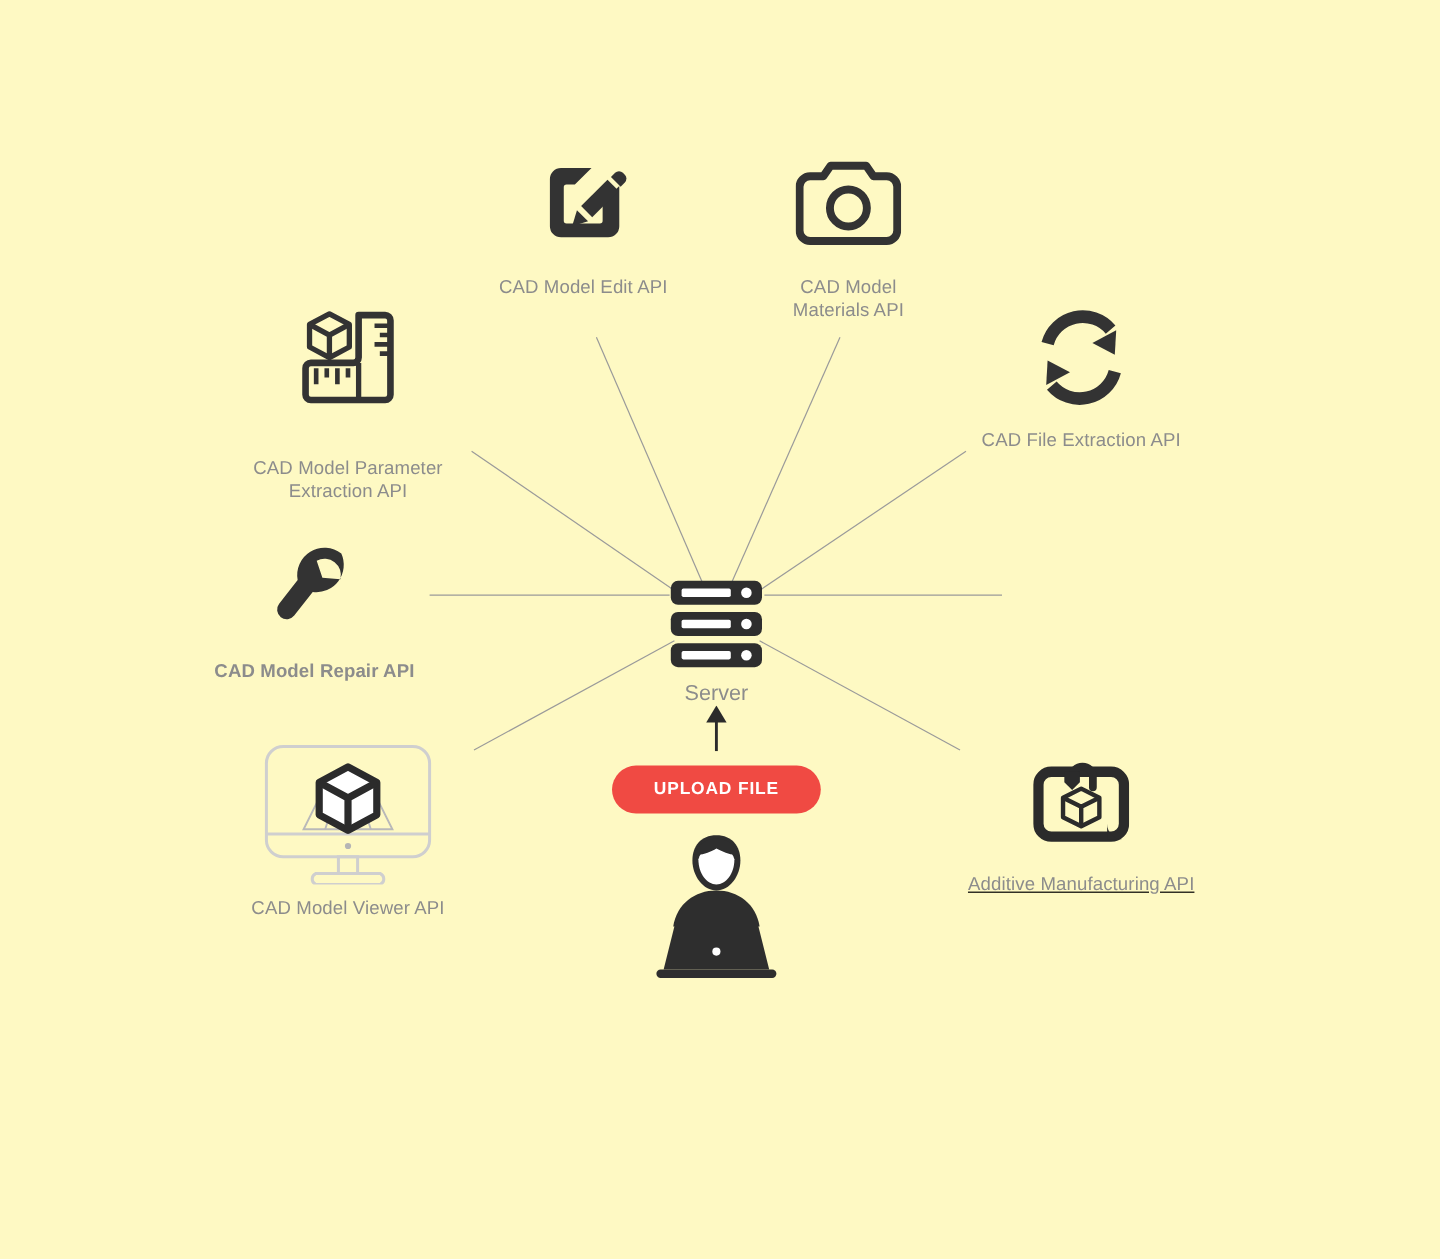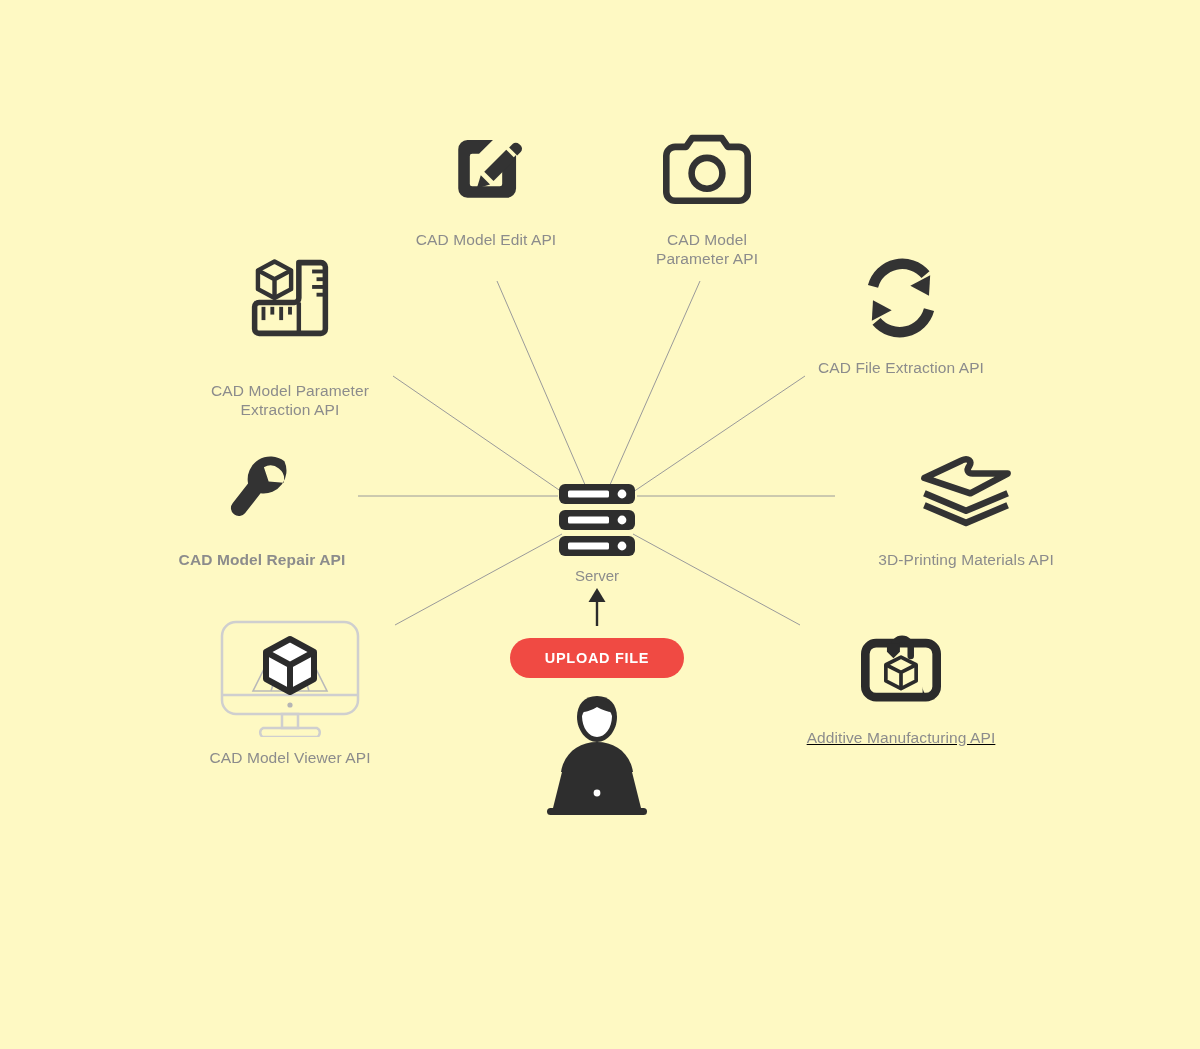--- a/index.html
+++ b/index.html
@@ -57,21 +57,21 @@
     left: 597px;
     top: 483px;
     width: 200px;
     margin-left: -100px;
     display: flex;
     flex-direction: column;
     align-items: center;
   }
   #server-node .caption {
     margin-top: 6px;
-    font-size: 15px;
+    font-size: 18px;
     color: #8c8c8c;
     line-height: 18px;
   }
   #upload-button {
     position: absolute;
     left: 597px;
     top: 638px;
     transform: translateX(-50%);
     width: 174px;
     height: 40px;
@@ -130,21 +130,21 @@
   </div>
 
   <div class="node" style="left:707px;top:120px;">
     <div class="glyph">
       <svg width="88" height="74" viewBox="0 0 80 66">
         <path d="M26.5 4h27l5.5 8H69a8 8 0 0 1 8 8v33a8 8 0 0 1-8 8H11a8 8 0 0 1-8-8V20a8 8 0 0 1 8-8h10z" fill="none" stroke="#333333" stroke-width="6" stroke-linejoin="round"></path>
         <circle cx="40" cy="36" r="14" fill="none" stroke="#333333" stroke-width="6"></circle>
       </svg>
     </div>
     <div class="caption">CAD Model
-Parameter API</div>
+Materials API</div>
   </div>
 
   <div class="node" style="left:290px;top:248px;gap:23px;">
     <div class="glyph">
       <svg width="84" height="84" viewBox="0 0 76 76">
 
         <path d="M46 6h20a4 4 0 0 1 4 4v56a4 4 0 0 1-4 4H10a4 4 0 0 1-4-4V46a4 4 0 0 1 4-4h32a4 4 0 0 0 4-4z" fill="none" stroke="#333333" stroke-width="5" stroke-linejoin="round"></path>
         <line x1="46" y1="42" x2="46" y2="70" stroke="#333333" stroke-width="4"></line>
 
         <line x1="58" y1="14" x2="70" y2="14" stroke="#333333" stroke-width="3.5"></line>
@@ -182,30 +182,20 @@
       <svg width="82" height="82" viewBox="0 0 72 72">
         <g transform="rotate(38 36 36)">
           <path d="M36 4a20 20 0 0 0-13.2 35l0 0v22a7 7 0 0 0 14 0V39A20 20 0 0 0 36 4z
                    M36 12a12 12 0 0 1 11 7.2L36 26.5 25 19.2A12 12 0 0 1 36 12z" fill="#333333"></path>
         </g>
       </svg>
     </div>
     <div class="caption">CAD Model Repair API</div>
   </div>
 
-  <div class="node" style="left:966px;top:440px;">
-    <div class="glyph">
-      <svg width="92" height="74" viewBox="0 0 84 66">
-        <path d="M4 22 38 6c6-3 10 1 7 5-3 4-1 7 3 7h32L46 36z" fill="none" stroke="#333333" stroke-width="6" stroke-linejoin="round"></path>
-        <path d="M4 36 42 52 80 36" fill="none" stroke="#333333" stroke-width="6" stroke-linejoin="round"></path>
-        <path d="M4 47 42 63 80 47" fill="none" stroke="#333333" stroke-width="6" stroke-linejoin="round"></path>
-      </svg>
-    </div>
-    <div class="caption">3D-Printing Materials API</div>
-  </div>
 
   <div class="node" style="left:290px;top:618px;">
     <div class="glyph" style="height:120px;">
       <svg width="142" height="118" viewBox="0 0 142 118">
         <rect x="3" y="3" width="136" height="92" rx="14" fill="none" stroke="#cfcfcf" stroke-width="2.5"></rect>
         <line x1="3" y1="76" x2="139" y2="76" stroke="#cfcfcf" stroke-width="2.5"></line>
         <circle cx="71" cy="86" r="2.6" fill="#b5b5b5"></circle>
         <path d="M63 95h16v14H63z" fill="none" stroke="#cfcfcf" stroke-width="2.5"></path>
         <path d="M44 109h54a5 5 0 0 1 0 9H44a5 5 0 0 1 0-9z" fill="none" stroke="#cfcfcf" stroke-width="2.5"></path>
 

